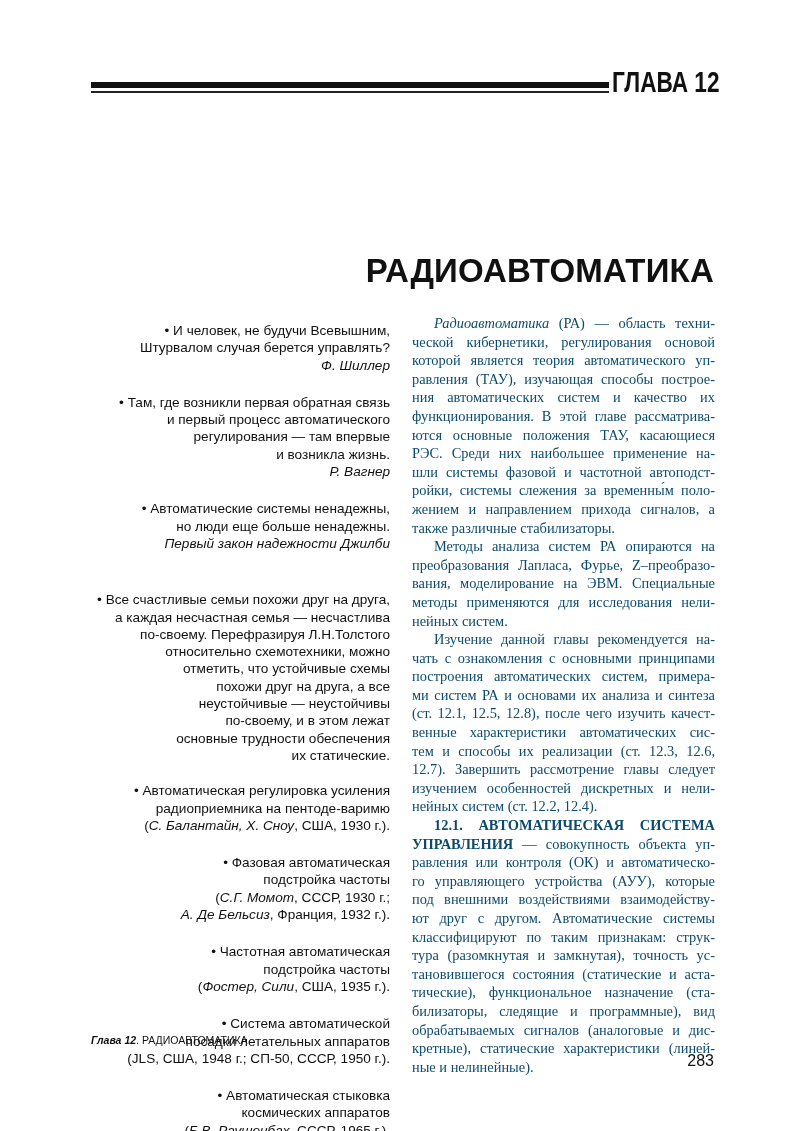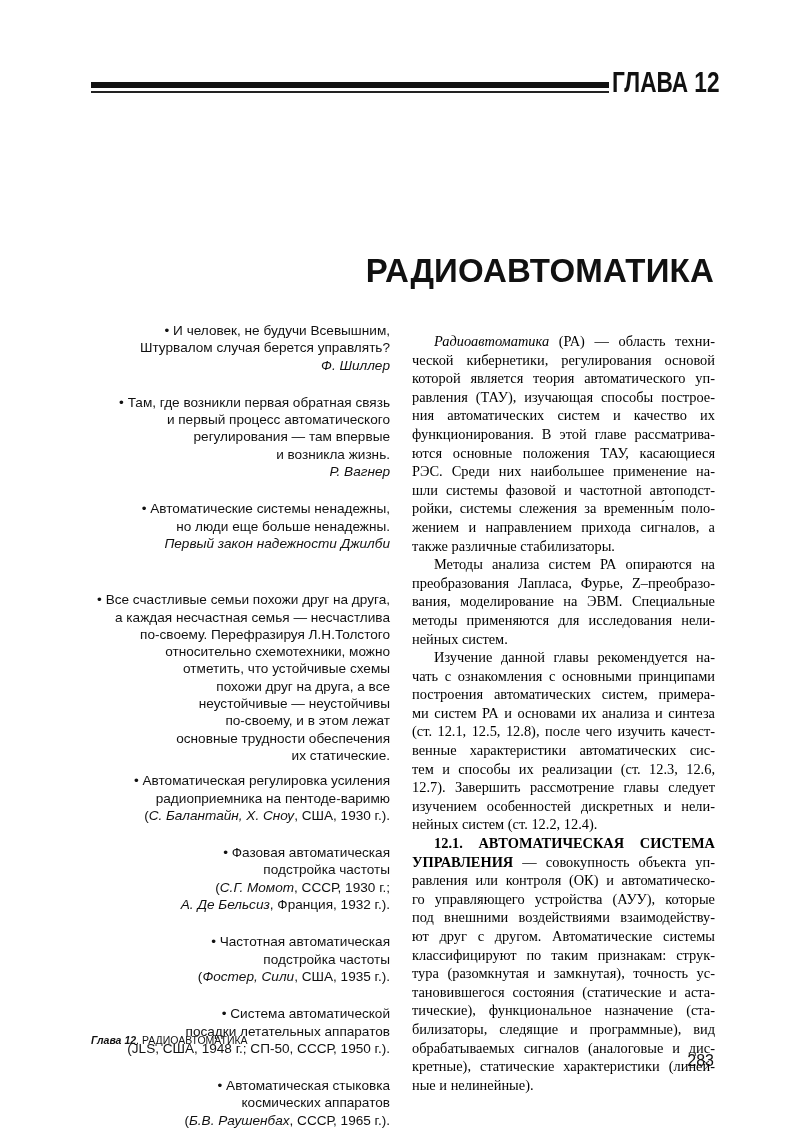--- a/index.html
+++ b/index.html
@@ -9,21 +9,21 @@
   .chapter-rule .thin { position: absolute; left: 0; top: 10px; width: 100%; height: 2px; background: #222; }
   .chapter-label { position: absolute; left: 612px; top: 66px; font-family: "Liberation Sans", sans-serif; font-weight: 700; font-size: 29px; letter-spacing: 0px; transform: scaleX(0.78); transform-origin: left top; color: #111; white-space: nowrap; }
   .chapter-title { position: absolute; right: 80px; top: 252px; font-family: "Liberation Sans", sans-serif; font-weight: 700; font-size: 33px; color: #111; white-space: nowrap; letter-spacing: 0.2px; }
 
   .epigraphs { position: absolute; left: 85px; top: 322px; width: 305px; font-family: "Liberation Sans", sans-serif; font-size: 13.6px; line-height: 17.3px; text-align: right; }
   .epigraph { margin: 0 0 20px 0; }
   .epigraph .line { display: block; white-space: nowrap; }
   .epigraph .author { display: block; font-style: italic; }
   .epigraph i { font-style: italic; }
 
-  .main { position: absolute; left: 412px; top: 332px; width: 303px; font-family: "Liberation Serif", serif; font-size: 14.4px; line-height: 18.6px; text-align: justify; color: #000000; }
+  .main { position: absolute; left: 412px; top: 314px; width: 303px; font-family: "Liberation Serif", serif; font-size: 14.4px; line-height: 18.6px; text-align: justify; color: #0c4a6e; }
   .main .para { display: block; }
   .main .ln { display: block; text-align: justify; text-align-last: justify; white-space: nowrap; overflow: visible; }
   .main .ln.last { text-align-last: left; }
   .main .ln.ind { padding-left: 22px; }
   .main i { font-style: italic; }
   .main b { font-weight: 700; }
 
   .footer-left { position: absolute; left: 91px; top: 1034px; font-family: "Liberation Sans", sans-serif; font-size: 10.5px; color: #111; white-space: nowrap; }
   .footer-left .ch { font-style: italic; font-weight: 700; }
   .page-number { position: absolute; right: 80px; top: 1052px; font-family: "Liberation Sans", sans-serif; font-size: 16px; color: #111; }
@@ -49,21 +49,21 @@
     <span class="line">и первый процесс автоматического</span>
     <span class="line">регулирования — там впервые</span>
     <span class="line">и возникла жизнь.</span>
     <span class="author">Р. Вагнер</span>
   </div>
   <div class="epigraph" style="margin-bottom:39px">
     <span class="line">• Автоматические системы ненадежны,</span>
     <span class="line">но люди еще больше ненадежны.</span>
     <span class="author">Первый закон надежности Джилби</span>
   </div>
-  <div class="epigraph" style="margin-bottom:8px">
+  <div class="epigraph" style="margin-bottom:18px">
     <span class="line">• Все счастливые семьи похожи друг на друга,</span>
     <span class="line">а каждая несчастная семья — несчастлива</span>
     <span class="line">по-своему. Перефразируя Л.Н.Толстого</span>
     <span class="line">относительно схемотехники,  можно</span>
     <span class="line">отметить, что устойчивые схемы</span>
     <span class="line">похожи друг на друга, а все</span>
     <span class="line">неустойчивые — неустойчивы</span>
     <span class="line">по-своему, и в этом лежат</span>
     <span class="line">основные трудности обеспечения</span>
     <span class="line">их статические.</span>

